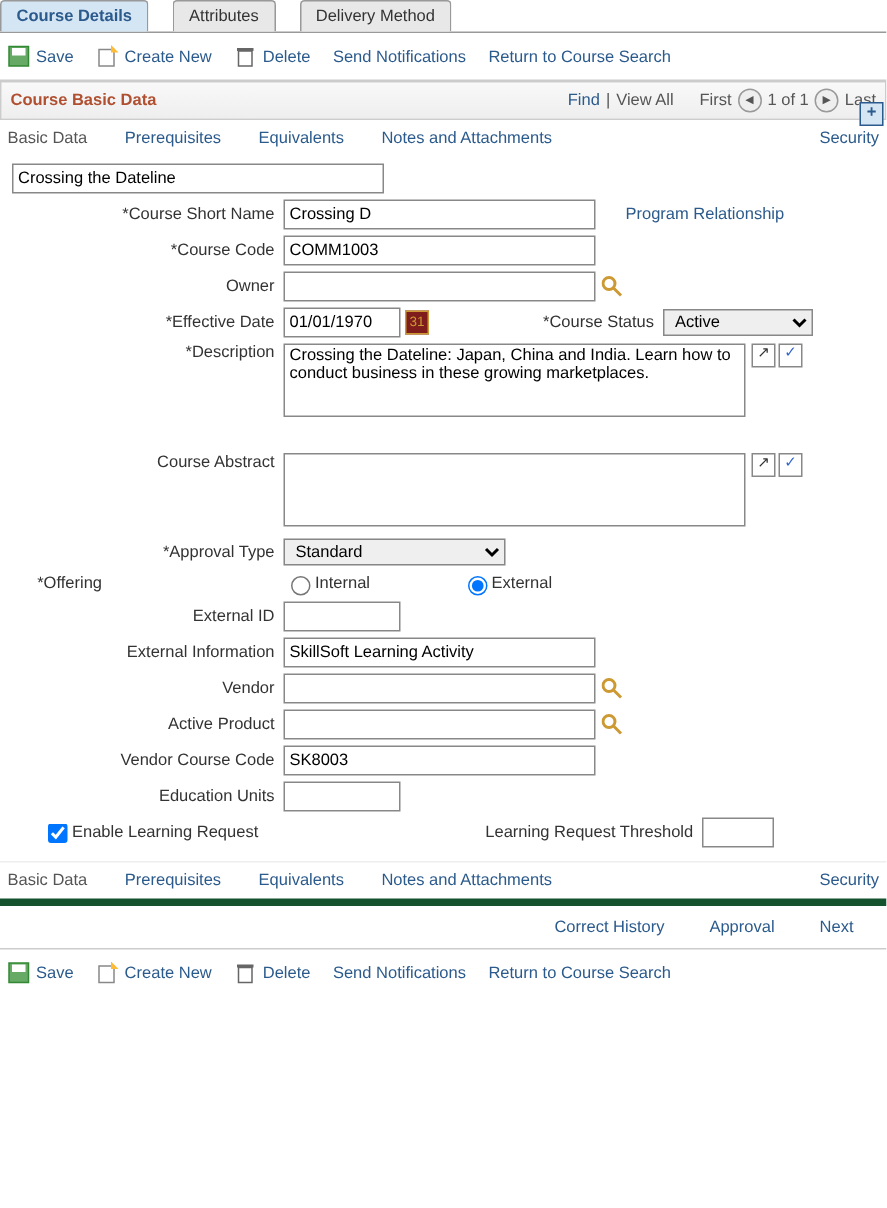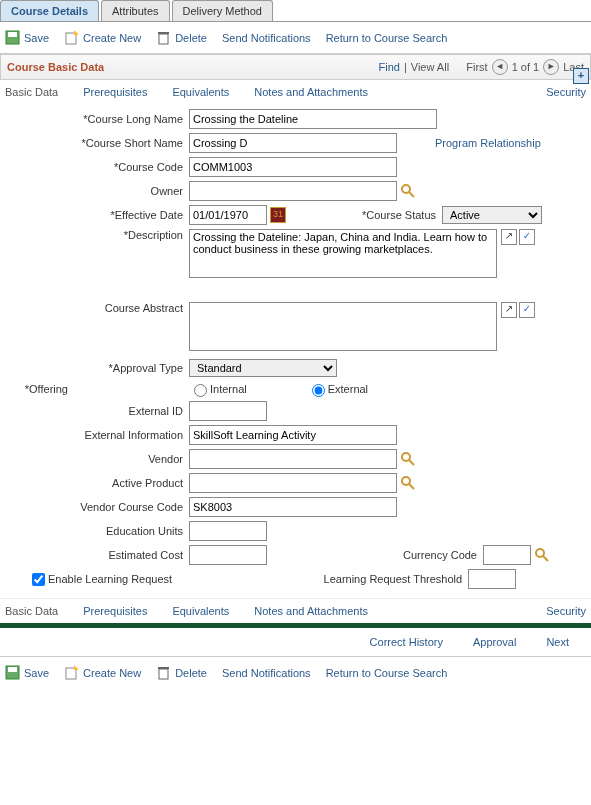--- a/index.html
+++ b/index.html
@@ -1,17 +1,17 @@
 <!DOCTYPE html>
 <html><head>
 <meta charset="utf-8">
 <style>
 body{margin:0;font-family:Arial,sans-serif;font-size:11px;color:#333;background:#fff;width:591px}
 .tabs{display:flex;border-bottom:1px solid #999}
-.tab{padding:4px 10px;border:1px solid #999;border-bottom:none;background:#e8e8e8;margin-right:2px;cursor:pointer;border-radius:3px 3px 0 0}
+.tab{padding:4px 10px;border:1px solid #999;border-bottom:none;background:#e8e8e8;margin-right:16px;cursor:pointer;border-radius:3px 3px 0 0}
 .tab.active{background:#d4e5f4;color:#2b5a8c;font-weight:bold}
 .toolbar{display:flex;align-items:center;gap:15px;padding:8px 5px;border-bottom:1px solid #ccc}
 .tbtn{display:flex;align-items:center;gap:4px;color:#2b5a8c;cursor:pointer}
 .section-hdr{background:linear-gradient(#f9f9f9,#eee);border:1px solid #ccc;padding:4px 6px;display:flex;justify-content:space-between;align-items:center}
 .section-title{color:#b05030;font-weight:bold}
 .nav{display:flex;align-items:center;gap:4px;color:#555}
 .nav a{color:#2b5a8c;text-decoration:none}
 .subnav{display:flex;gap:25px;padding:6px 5px;color:#2b5a8c;position:relative}
 .subnav a{color:#2b5a8c;text-decoration:none}
 .subnav .first{color:#555}
@@ -84,27 +84,26 @@
   <span class="first">Basic Data</span>
   <a>Prerequisites</a>
   <a>Equivalents</a>
   <a>Notes and Attachments</a>
   <a style="margin-left:auto">Security</a>
   <div class="plus">+</div>
 </div>
 
 <div class="form">
   <div class="row">
-      <div class="lbl">*Course Long Name</div>
     <input type="text" style="width: 240px;" value="Crossing the Dateline">
     </div>
   <div class="row">
       <div class="lbl">*Course Short Name</div>
     <input type="text" style="width: 200px;" value="Crossing D">
-    <a class="lnk" style="margin-left:38px">Program Relationship</a>
+    <a class="lnk" style="margin-left:20px">Program Relationship</a>
     </div>
   <div class="row">
       <div class="lbl">*Course Code</div>
     <input type="text" style="width: 200px;" value="COMM1003">
     </div>
   <div class="row">
       <div class="lbl">Owner</div>
     <input type="text" style="width: 200px;" value="">
     <span class="lookup"><svg>
           <circle cx="5" cy="5" r="4" fill="none" stroke="#c93" stroke-width="2"></circle>
@@ -173,30 +172,20 @@
     </div>
   <div class="row">
       <div class="lbl">Vendor Course Code</div>
     <input type="text" style="width: 200px;" value="SK8003">
     </div>
   <div class="row">
       <div class="lbl">Education Units</div>
     <input type="text" style="width: 70px;" value="">
     </div>
   <div class="row">
-      <div class="lbl">Estimated Cost</div>
-    <input type="text" style="width: 70px;" value="">
-    <div class="lbl" style="width:210px">Currency Code</div>
-    <input type="text" style="width: 40px;" value="">
-    <span class="lookup"><svg>
-          <circle cx="5" cy="5" r="4" fill="none" stroke="#c93" stroke-width="2"></circle>
-          <line x1="8" y1="8" x2="13" y2="13" stroke="#c93" stroke-width="2"></line>
-        </svg></span>
-    </div>
-  <div class="row">
       <div style="width:20px"></div>
     <input type="checkbox" checked="" style="">
     <span>Enable Learning Request</span>
     <div class="lbl" style="width:290px">Learning Request Threshold</div>
     <input type="text" style="width: 40px;" value="">
     </div>
 </div>
 
 <div class="subnav" style="border-top:1px solid #eee">
   <span class="first">Basic Data</span>

